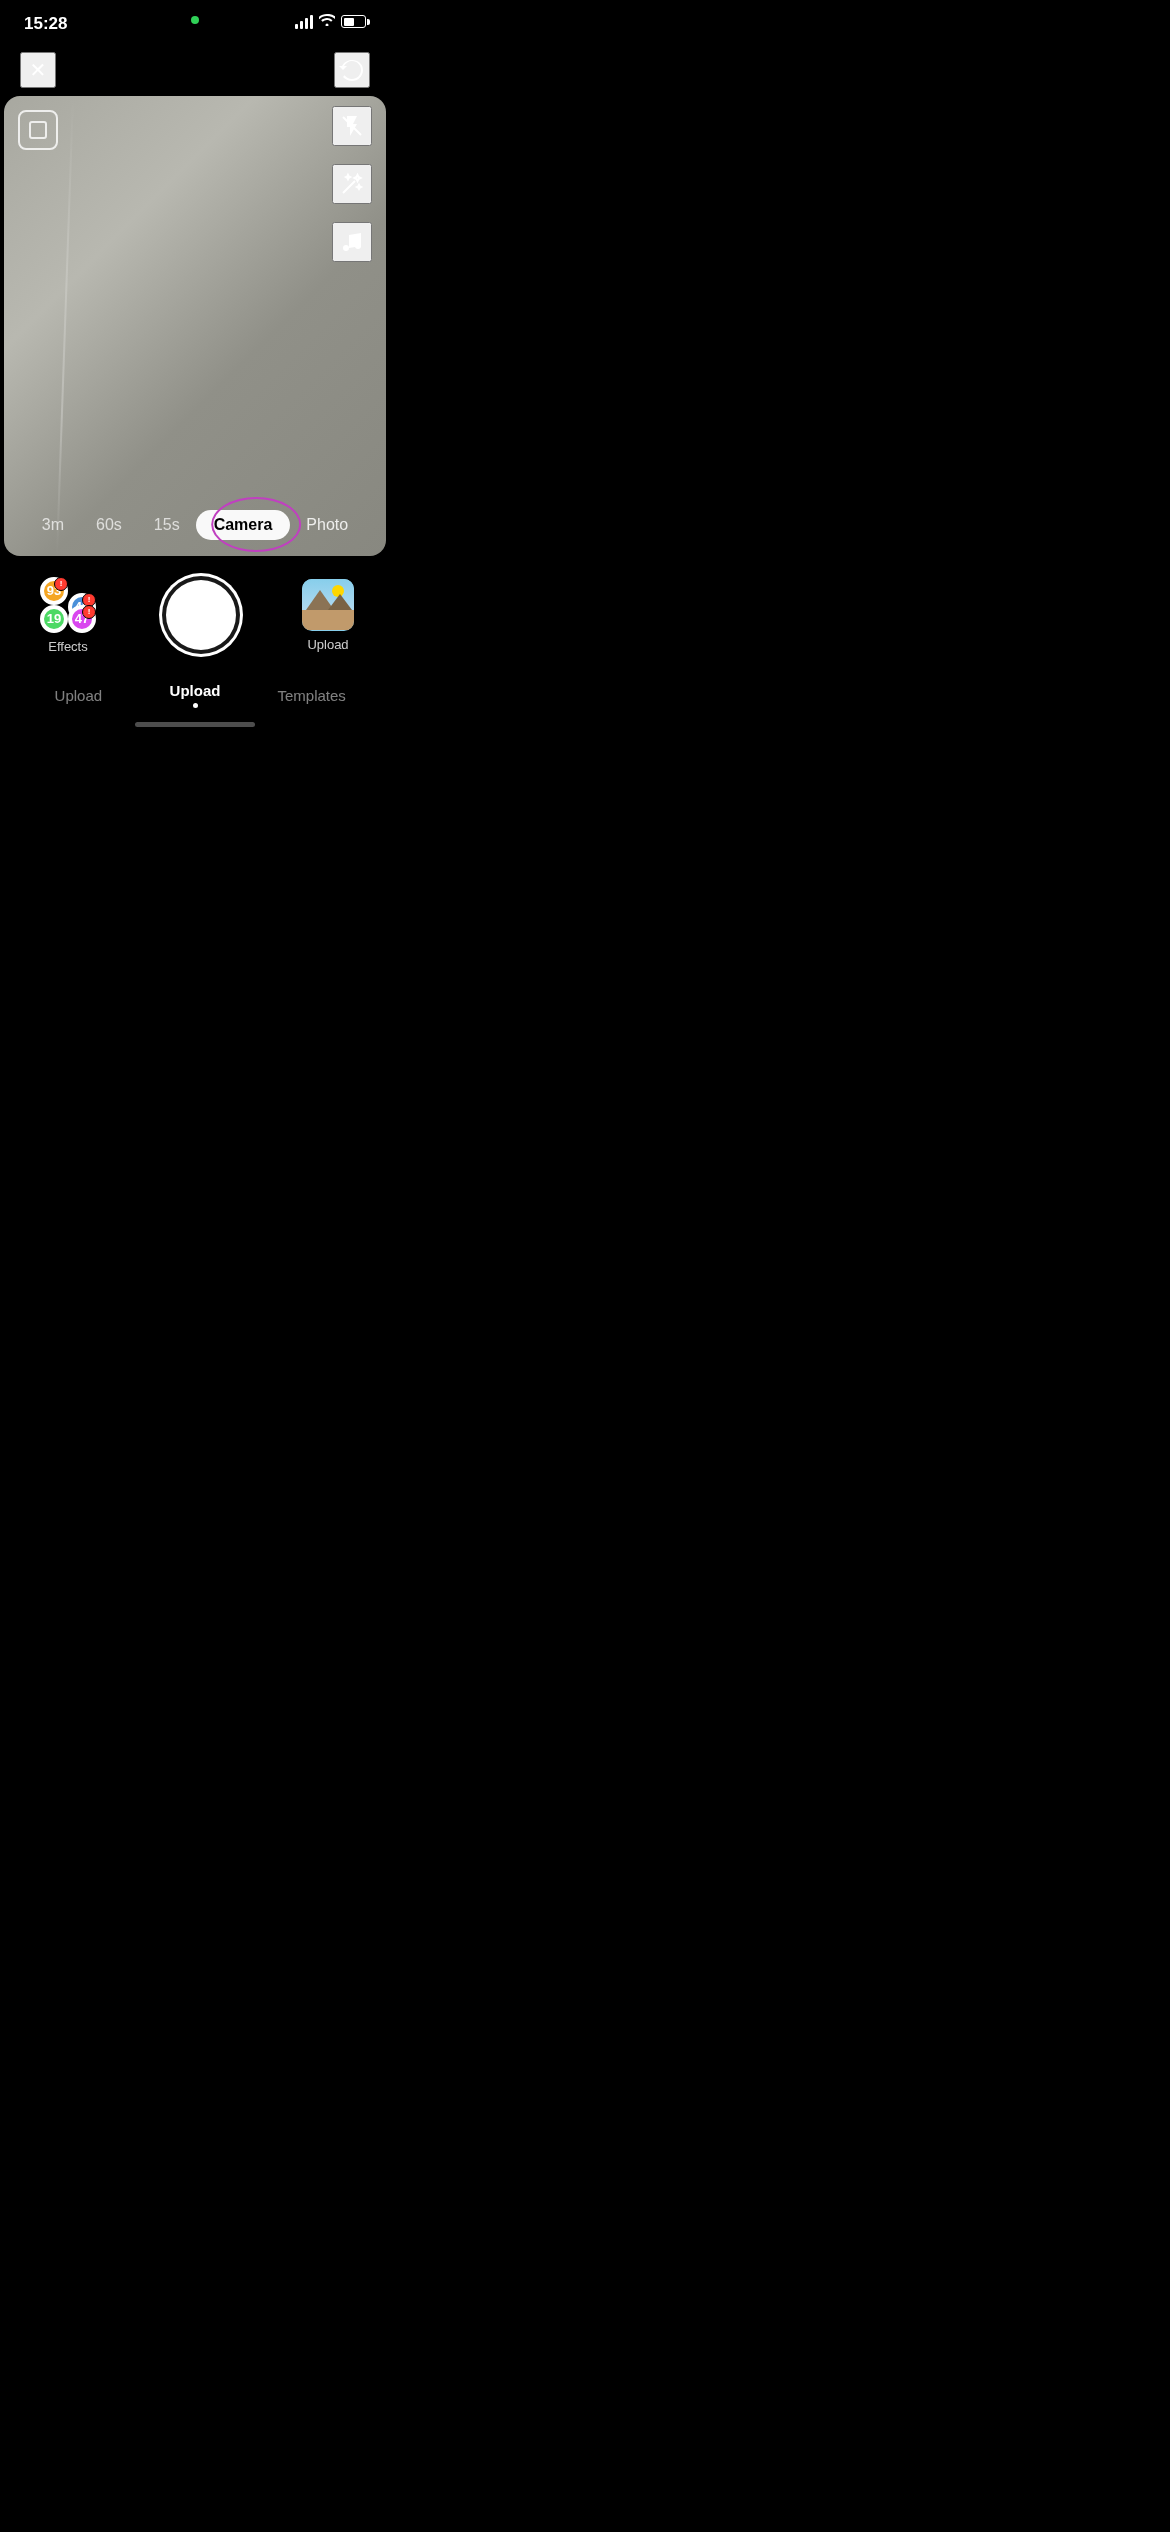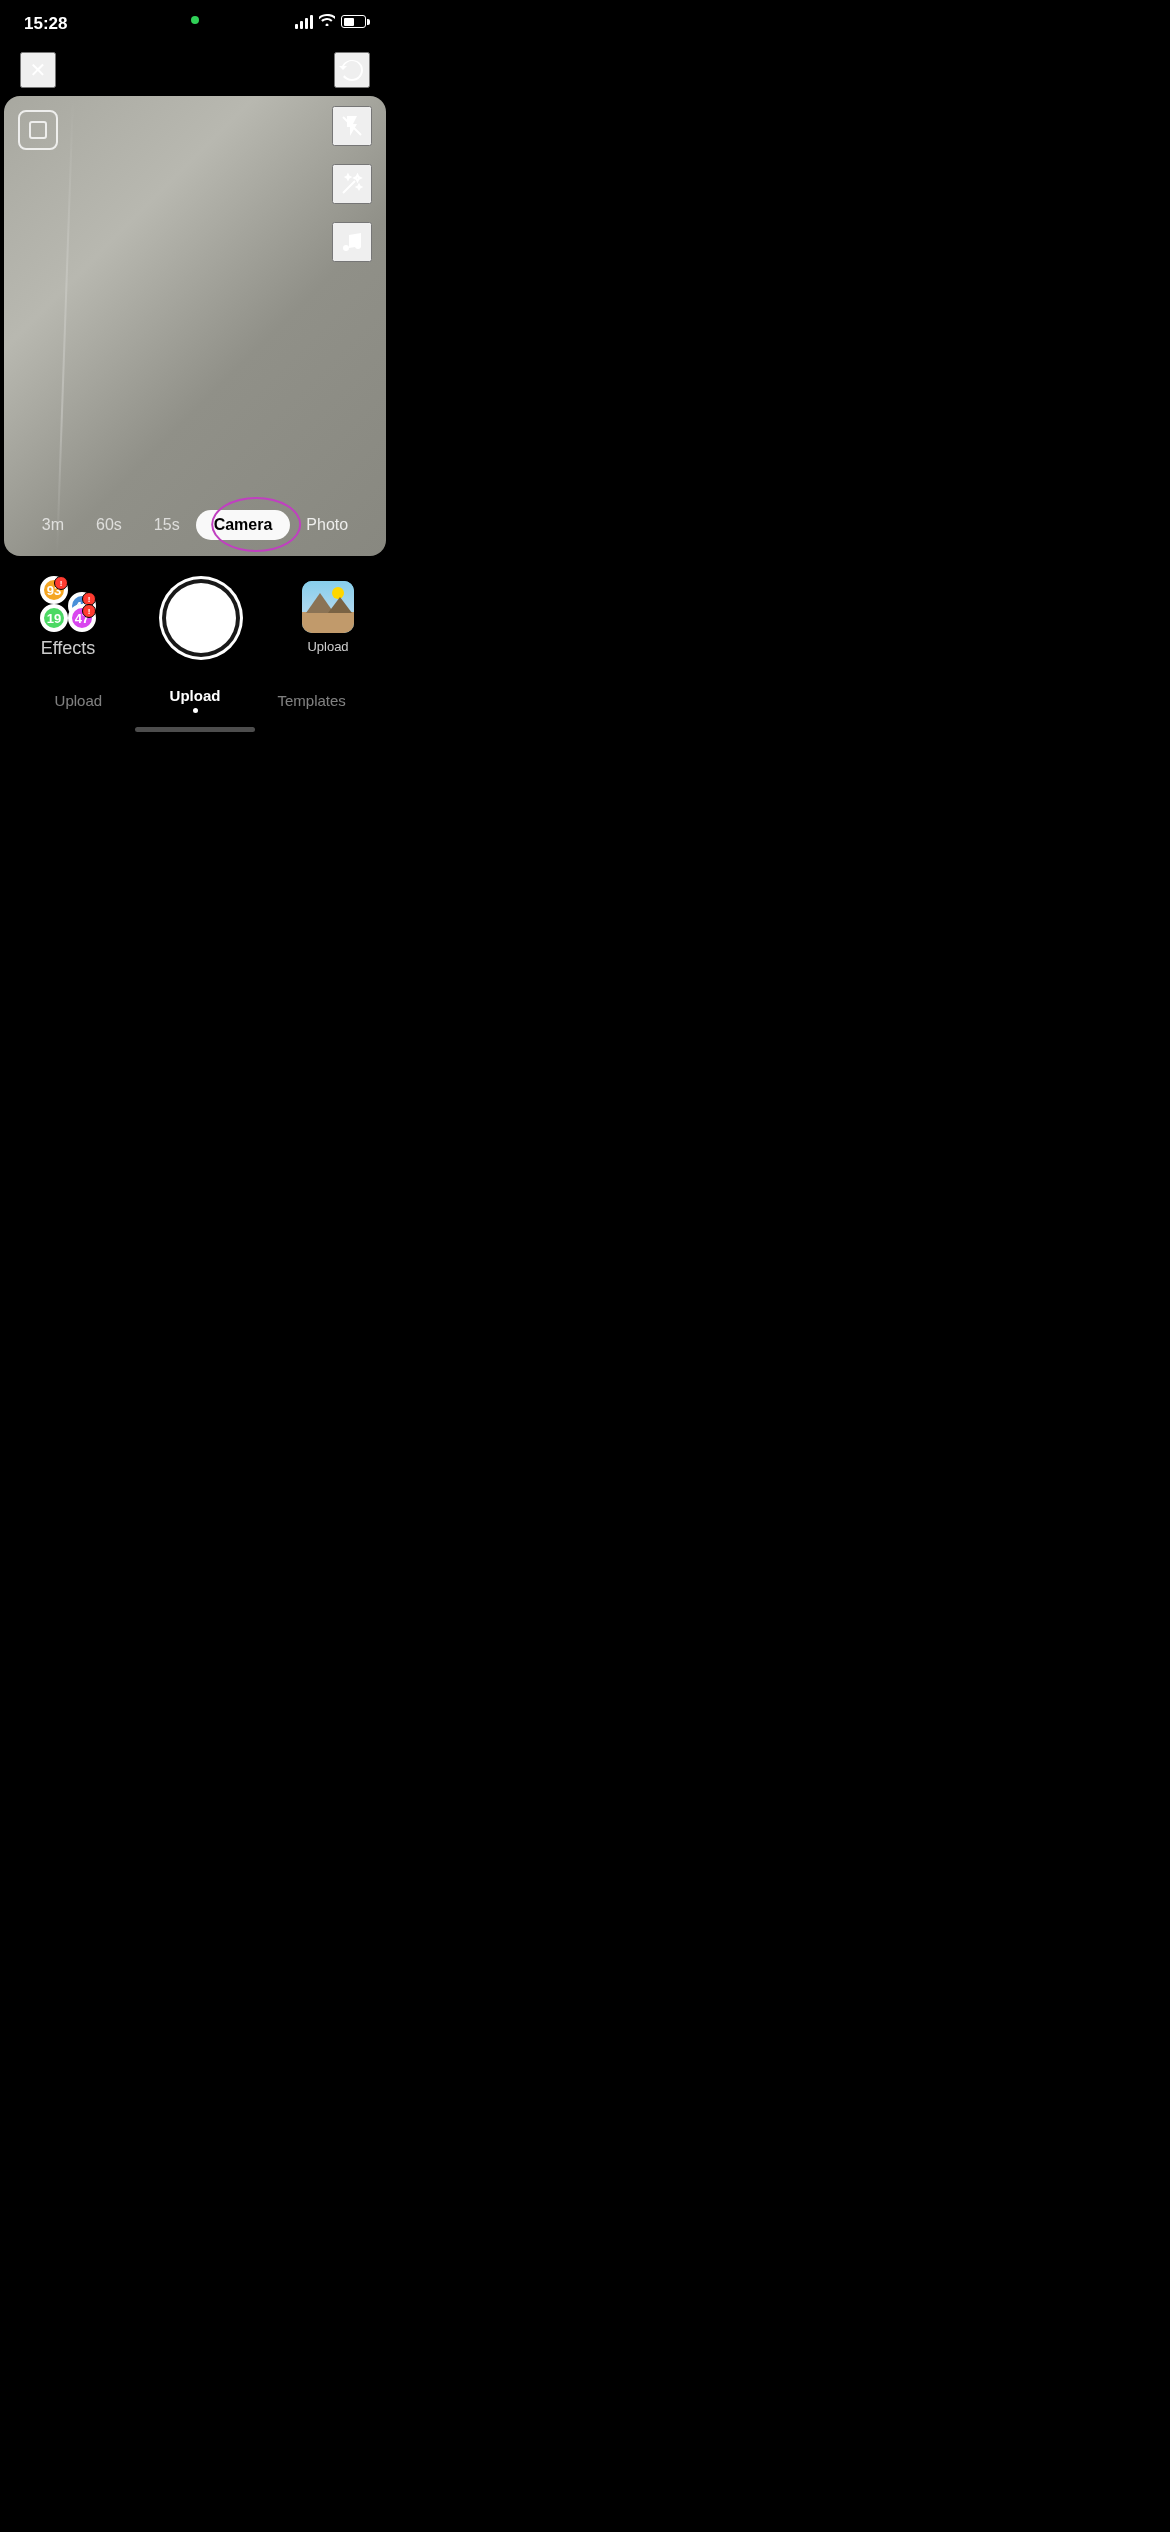--- a/index.html
+++ b/index.html
@@ -268,21 +268,21 @@
       display: flex;
       align-items: center;
       justify-content: center;
       color: #fff;
       font-weight: 700;
       border: 1.5px solid #000;
     }
 
     .effects-label {
       color: rgba(255,255,255,0.8);
-      font-size: 18px;
+      font-size: 13px;
       font-weight: 500;
     }
 
     
     .shutter-btn {
       width: 78px;
       height: 78px;
       border-radius: 50%;
       background: #fff;
       border: 4px solid rgba(0,0,0,0.9);

